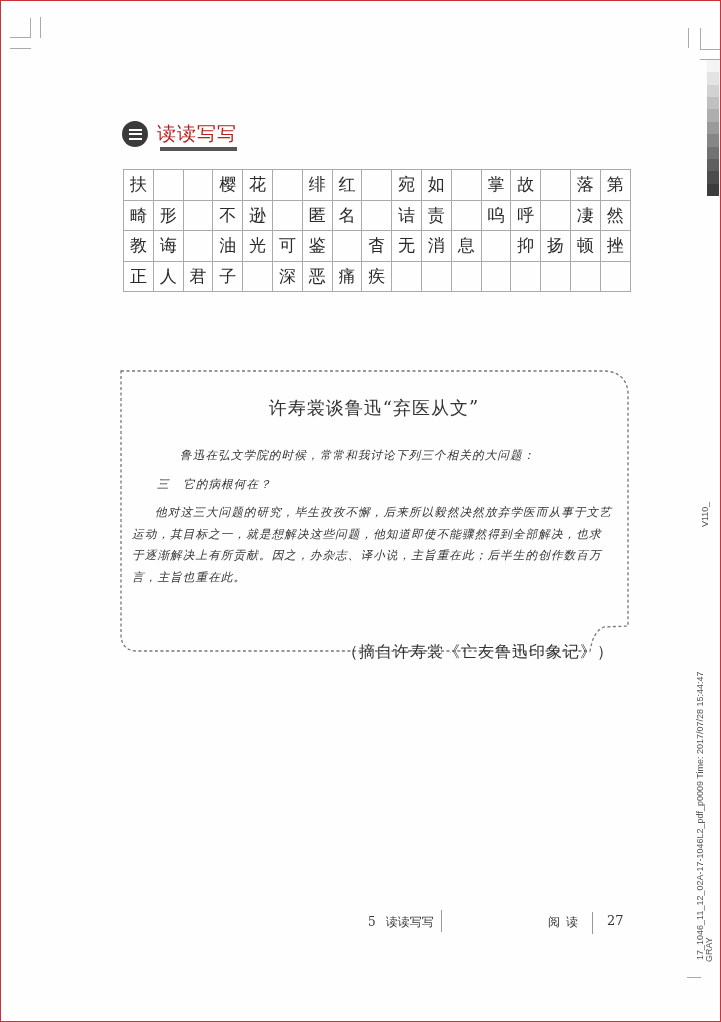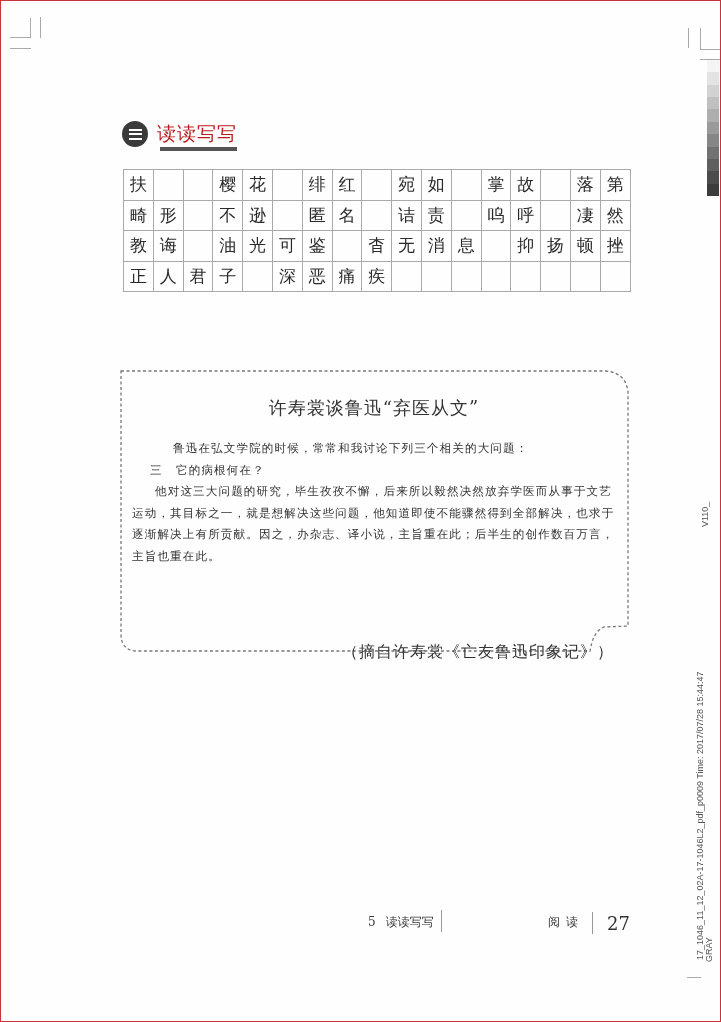--- a/index.html
+++ b/index.html
@@ -18,30 +18,30 @@
   .title-underline { position:absolute; left:160px; top:147px; width:77px; height:4px; background:#555; }
 
   .word-grid { position:absolute; left:123px; top:169px; border-collapse:collapse; }
   .word-grid td { width:28.8px; height:29.5px; border:1px solid #aaa; text-align:center; vertical-align:middle;
                   font-size:17px; color:#2a2a2a; padding:0; font-family:"DejaVu Serif", serif; }
 
   .quote-box { position:absolute; left:118px; top:368px; width:512px; height:287px; }
   .quote-box svg { position:absolute; left:0; top:0; }
   .quote-title { position:absolute; left:0; width:512px; top:28px; text-align:center; font-size:18px; color:#333; letter-spacing:1px; }
   .quote-body { position:absolute; left:32px; top:70px; width:470px; font-size:11.6px; line-height:21.5px; color:#333; letter-spacing:1.1px; }
-  .quote-body p { margin:0; }
+  .quote-body p { margin:7px;font-style:italic; }
   .indent { text-indent:23px; }
   .q-item span.n { display:inline-block; width:26px; }
   .source { position:absolute; right:16px; top:274px; font-size:16px; color:#333; letter-spacing:1px; }
 
   .footer-left { position:absolute; left:368px; top:914px; font-size:12px; color:#333; }
   .footer-left .num { margin-right:10px; }
   .footer-divider { position:absolute; width:1px; background:#999; }
   .footer-right { position:absolute; left:548px; top:914px; font-size:12px; color:#333; letter-spacing:6px; }
-  .page-number { position:absolute; left:607px; top:913px; font-size:18px; color:#333; }
+  .page-number { position:absolute; left:607px; top:913px; font-size:13px; color:#333; }
 
   .side-text { position:absolute; font-family:"Liberation Sans", sans-serif; font-size:9px; color:#555;
                transform:rotate(-90deg); transform-origin:left top; white-space:nowrap; }
 
   .watermark { position:absolute; left:555px; top:986px; font-family:"DejaVu Sans", sans-serif; font-size:17px; color:#222;
                text-shadow:0 0 2px #fff, 0 0 3px #fff;margin-top:36px; }
 </style>
 </head>
 <body>
 

